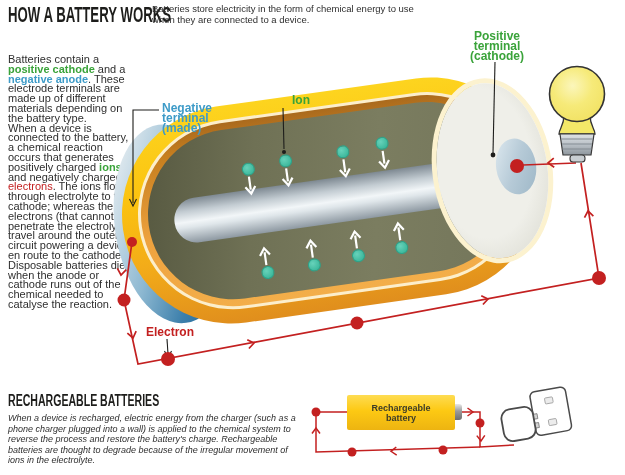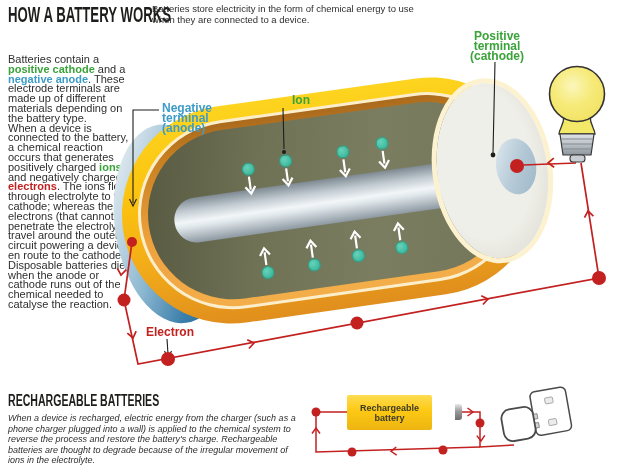--- a/index.html
+++ b/index.html
@@ -11,21 +11,21 @@
          letter-spacing:0px;transform:scaleX(0.60);transform-origin:left top;white-space:nowrap;}
   .subtitle{position:absolute;left:152px;top:3px;width:272px;font-size:9.5px;line-height:11px;color:#2e2e2e;}
   .h2{position:absolute;left:8px;top:392px;font-size:16px;font-weight:800;color:#1d1d1b;
       transform:scaleX(0.66);transform-origin:left top;white-space:nowrap;}
 
   
   .intro{position:absolute;left:8px;top:55px;width:126px;font-size:11px;line-height:9.8px;color:#2e2e2e;}
   .intro p{margin:0;}
   .seg[data-color="green"]{color:#3aa33a;font-weight:bold;}
   .seg[data-color="blue"]{color:#3d9bc8;font-weight:bold;}
-  .seg[data-color="red"]{color:#c32020;font-weight:bold;}
+  .seg[data-color="red"]{color:#c32020;font-weight:normal;}
   .recharge-body{position:absolute;left:8px;top:413px;width:298px;font-size:9px;line-height:10.6px;color:#2e2e2e;font-style:italic;}
 
   
   .callout{position:absolute;font-size:12px;font-weight:bold;line-height:10px;white-space:pre-line;}
   .lbl-neg{left:162px;top:103px;color:#3d9bc8;}
   .lbl-ion{left:287px;top:95px;width:28px;color:#3aa33a;text-align:center;}
   .lbl-pos{left:465px;top:31px;width:64px;color:#3aa33a;text-align:center;}
   .lbl-electron{left:146px;top:327px;color:#c32020;text-align:right;}
 
   
@@ -50,21 +50,21 @@
   .terminal{left:382px;top:73px;width:40px;height:56px;border-radius:50%;
       background:linear-gradient(115deg,#dfeaf0,#b6cad7 50%,#9cb6c6);}
 
   
   .ion{position:absolute;width:16px;display:flex;flex-direction:column;align-items:center;}
   .ion .dot{width:11px;height:11px;border-radius:50%;border:1px solid #2da38a;
       background:radial-gradient(circle at 38% 35%,#67d2ba,#3cb89c 75%);}
   .ion svg{display:block;}
 
   
-  .rbox{position:absolute;left:347px;top:395px;width:85px;height:35px;border-radius:2px;
+  .rbox{position:absolute;left:347px;top:395px;width:108px;height:35px;border-radius:2px;
       background:linear-gradient(to bottom,#fedc52,#fdc913 45%,#edb411);
       display:flex;align-items:center;justify-content:center;text-align:center;
       font-size:9px;font-weight:bold;color:#3b3b28;line-height:10px;white-space:pre-line;}
   .rterm{position:absolute;left:455px;top:404px;width:7px;height:16px;border-radius:0 3px 3px 0;
       background:linear-gradient(to bottom,#e8e8e8,#9a9a9a 45%,#6e6e6e);}
 
   .overlay{position:absolute;left:0;top:0;}
 </style>
 </head>
 <body>
@@ -223,21 +223,21 @@
       <rect x="12" y="-14" width="8" height="6" rx="1" fill="#ececec" stroke="#9a9a9a" stroke-width="0.8"></rect>
       <rect x="12" y="8" width="8" height="6" rx="1" fill="#ececec" stroke="#9a9a9a" stroke-width="0.8"></rect>
       <rect x="-6" y="0" width="8" height="5" fill="#d5d5d5" stroke="#777" stroke-width="0.8"></rect>
       <rect x="-6" y="9" width="8" height="5" fill="#d5d5d5" stroke="#777" stroke-width="0.8"></rect>
       <rect x="-34" y="-9" width="32" height="32" rx="9" fill="#fff" stroke="#4a4a4a" stroke-width="1.8"></rect>
     </g>
   </svg>
 
   <div class="callout lbl-neg">Negative
 terminal
-(anode)</div>
+(made)</div>
   <div class="callout lbl-ion">Ion</div>
   <div class="callout lbl-pos">Positive
 terminal
 (cathode)</div>
   <div class="callout lbl-electron">Electron</div>
 
   <div class="h2">RECHARGEABLE BATTERIES</div>
   <div class="recharge-body">When a device is recharged, electric energy from the charger (such as a phone charger plugged into a wall) is applied to the chemical system to reverse the process and restore the battery's charge. Rechargeable batteries are thought to degrade because of the irregular movement of ions in the electrolyte.</div>
   <div class="rbox">Rechargeable
 battery</div>

